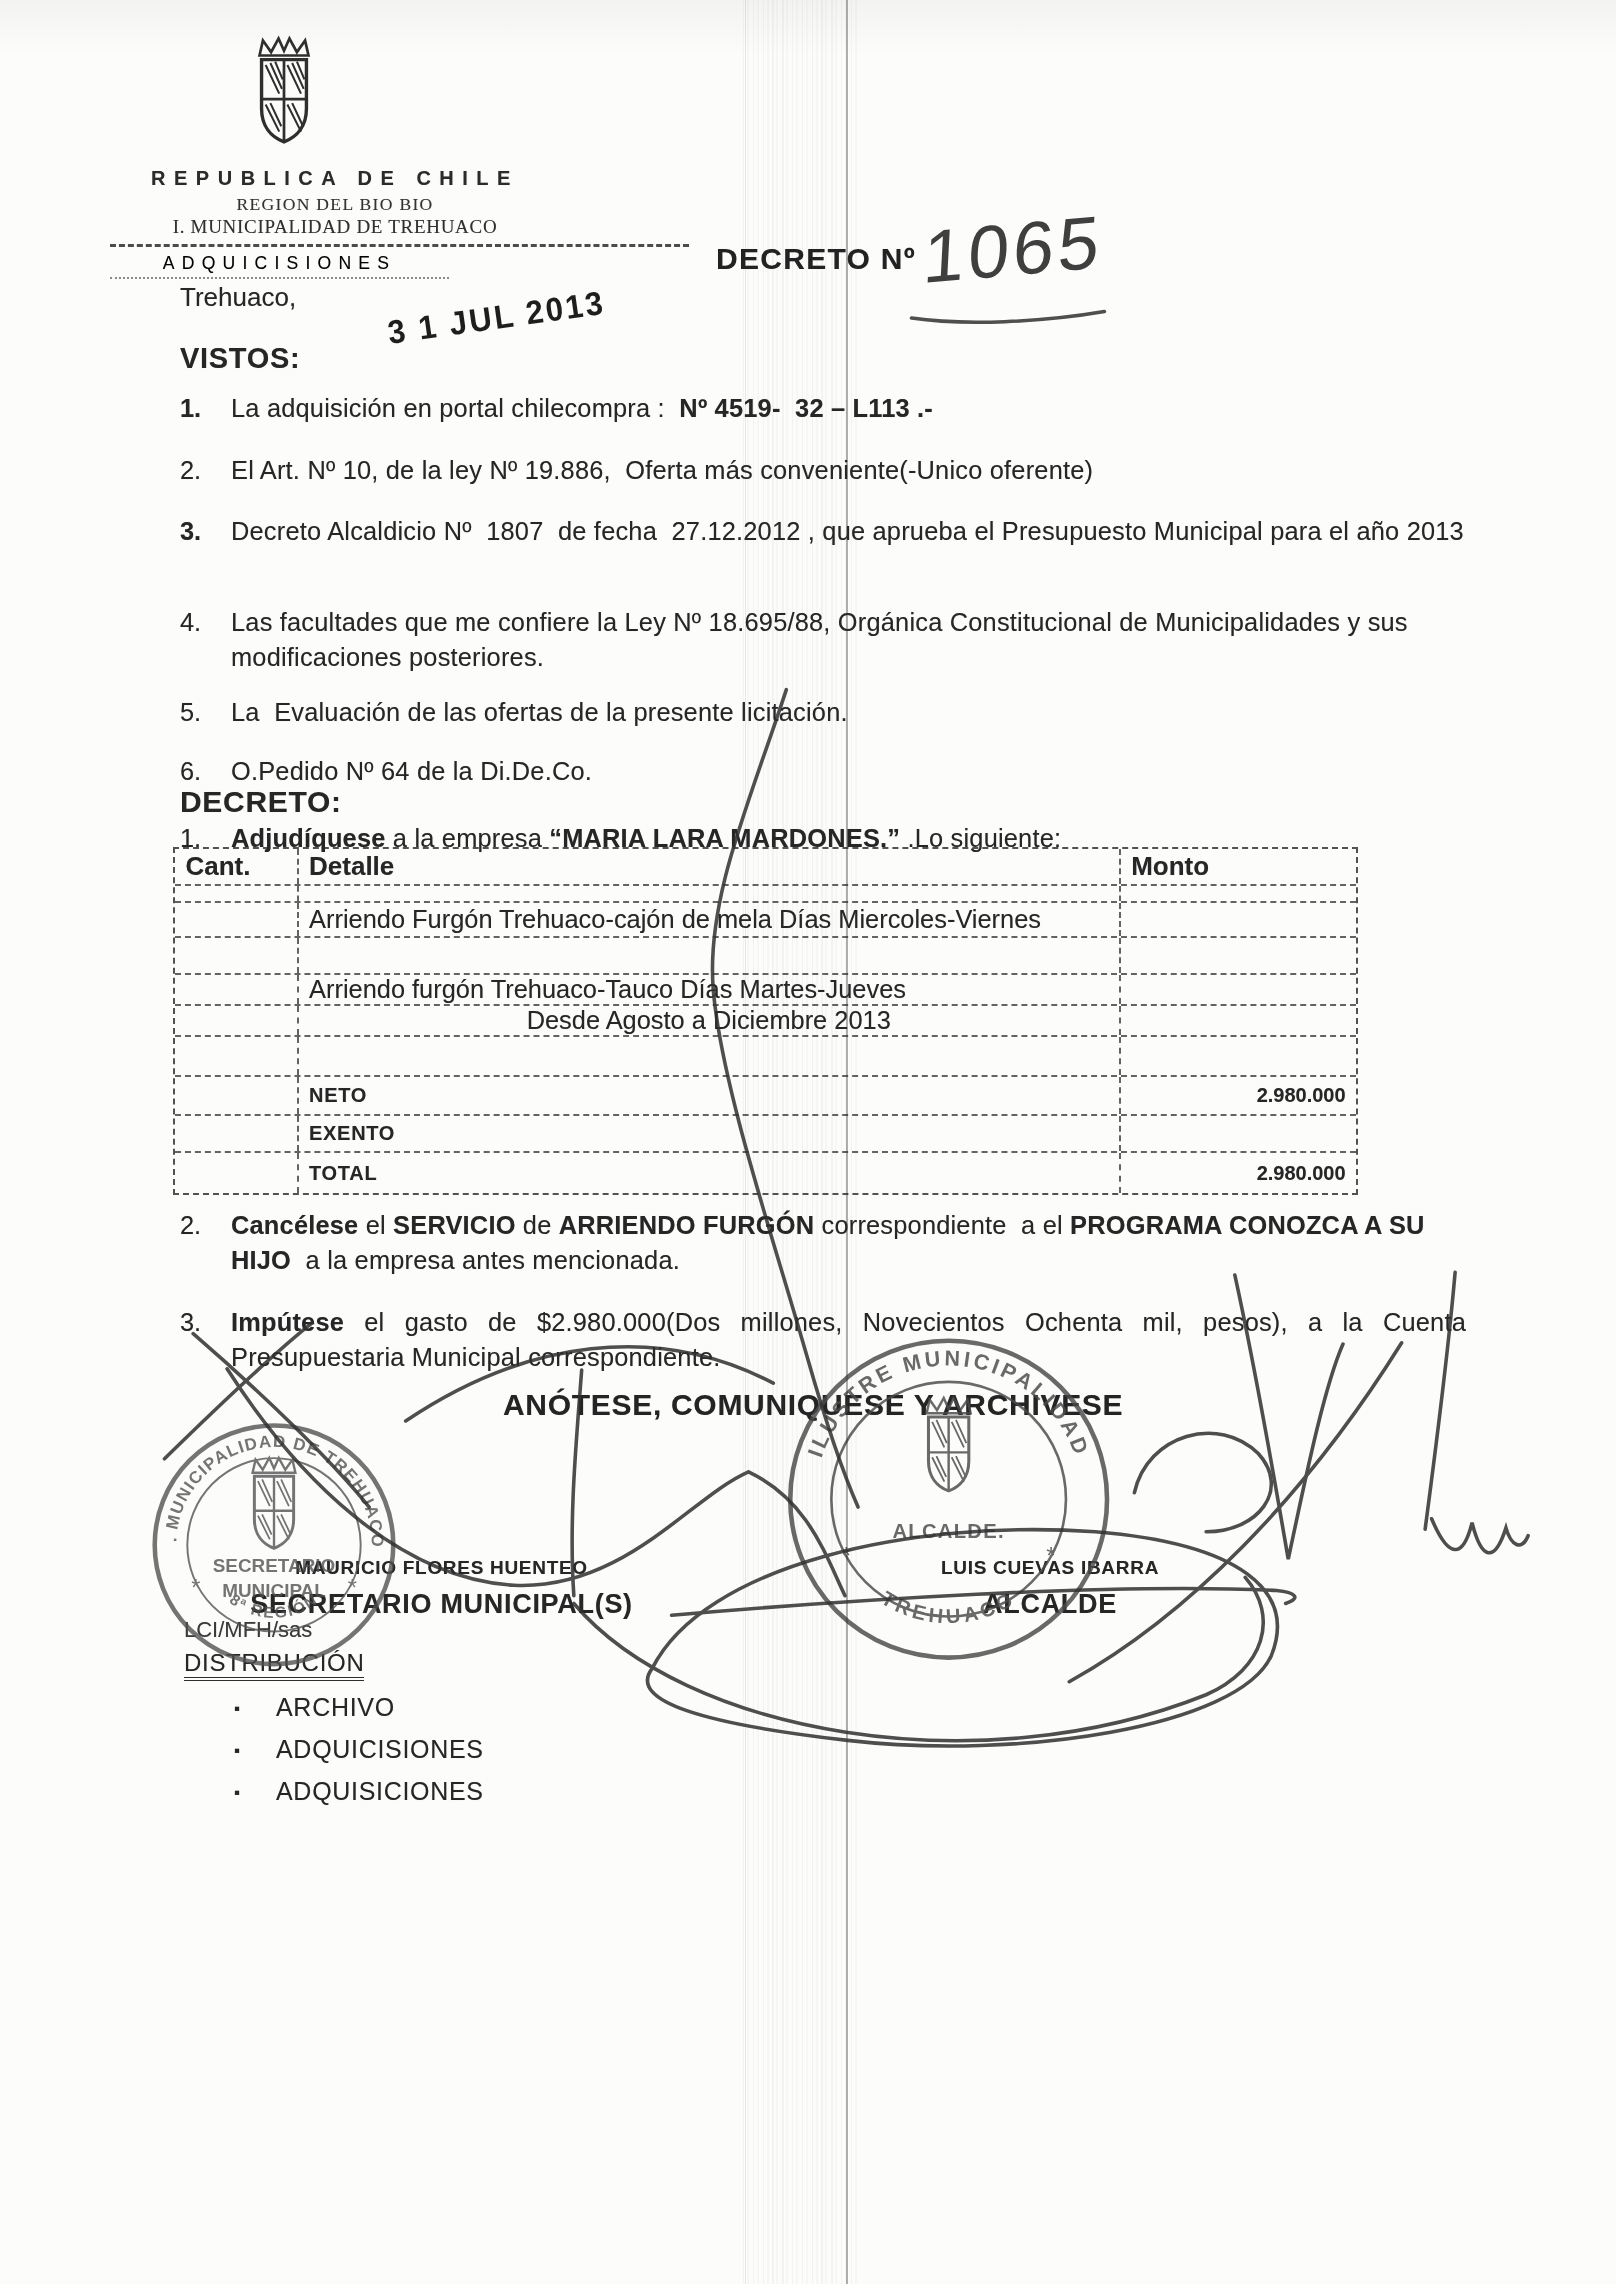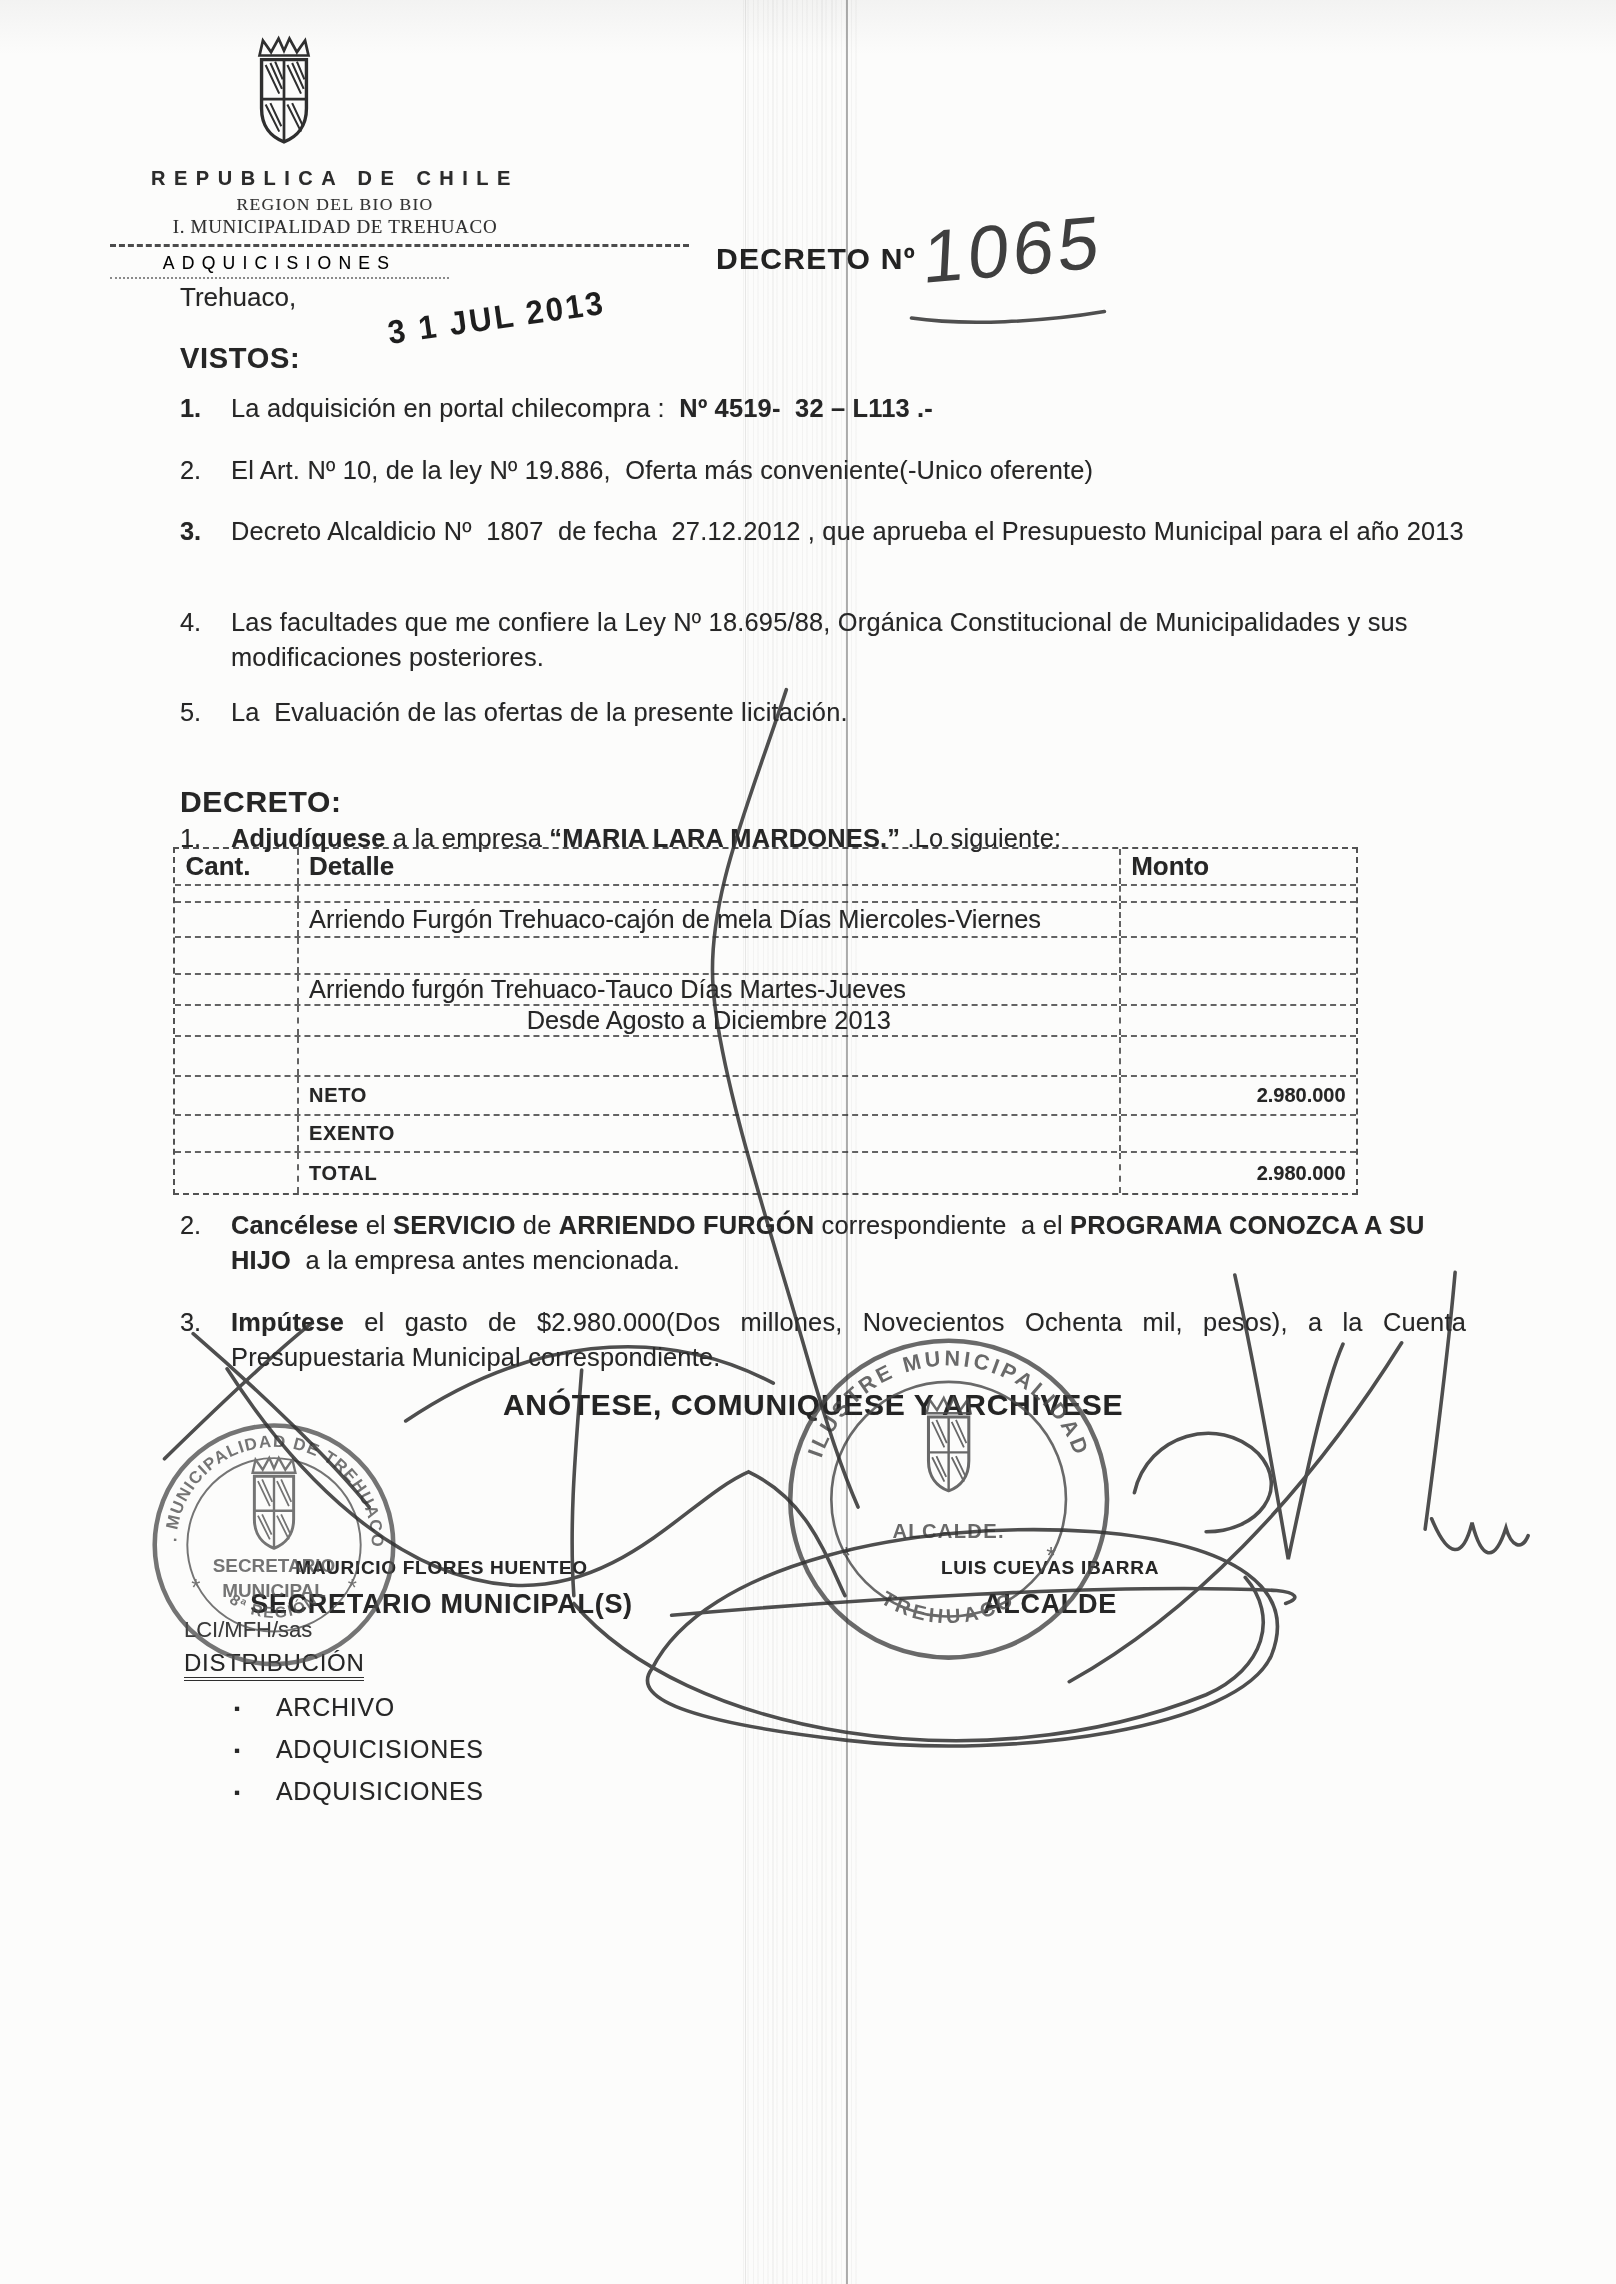--- a/index.html
+++ b/index.html
@@ -121,20 +121,23 @@
   </div>
   <div class="abs li typed" style="top:514px">
     <span class="num b">3.</span><span class="txt"><span>Decreto Alcaldicio Nº  1807  de fecha  27.12.2012 , que aprueba el Presupuesto Municipal para el año 2013</span></span>
   </div>
   <div class="abs li typed" style="top:605px">
     <span class="num">4.</span><span class="txt"><span>Las facultades que me confiere la Ley Nº 18.695/88, Orgánica Constitucional de Municipalidades y sus modificaciones posteriores.</span></span>
   </div>
   <div class="abs li typed" style="top:695px">
     <span class="num">5.</span><span class="txt"><span>La  Evaluación de las ofertas de la presente licitación.</span></span>
   </div>
+  <div class="abs li typed" style="top:754px">
+    <span class="num">6.</span><span class="txt"><span>O.Pedido Nº 64 de la Di.De.Co.</span></span>
+  </div>
 
   <div class="abs sec-label typed" style="top:785px">DECRETO:</div>
   <div class="abs li typed" style="top:821px">
     <span class="num">1.</span><span class="txt"><span style="font-weight: 700;">Adjudíquese</span><span> a la empresa </span><span style="font-weight: 700;">“MARIA LARA MARDONES.”</span><span> .Lo siguiente:</span></span>
   </div>
 
   <div class="abs table typed">
     <div class="tr" style="height:37px">
       <div class="td c1 th">Cant.</div>
       <div class="td c2 th">Detalle</div>

